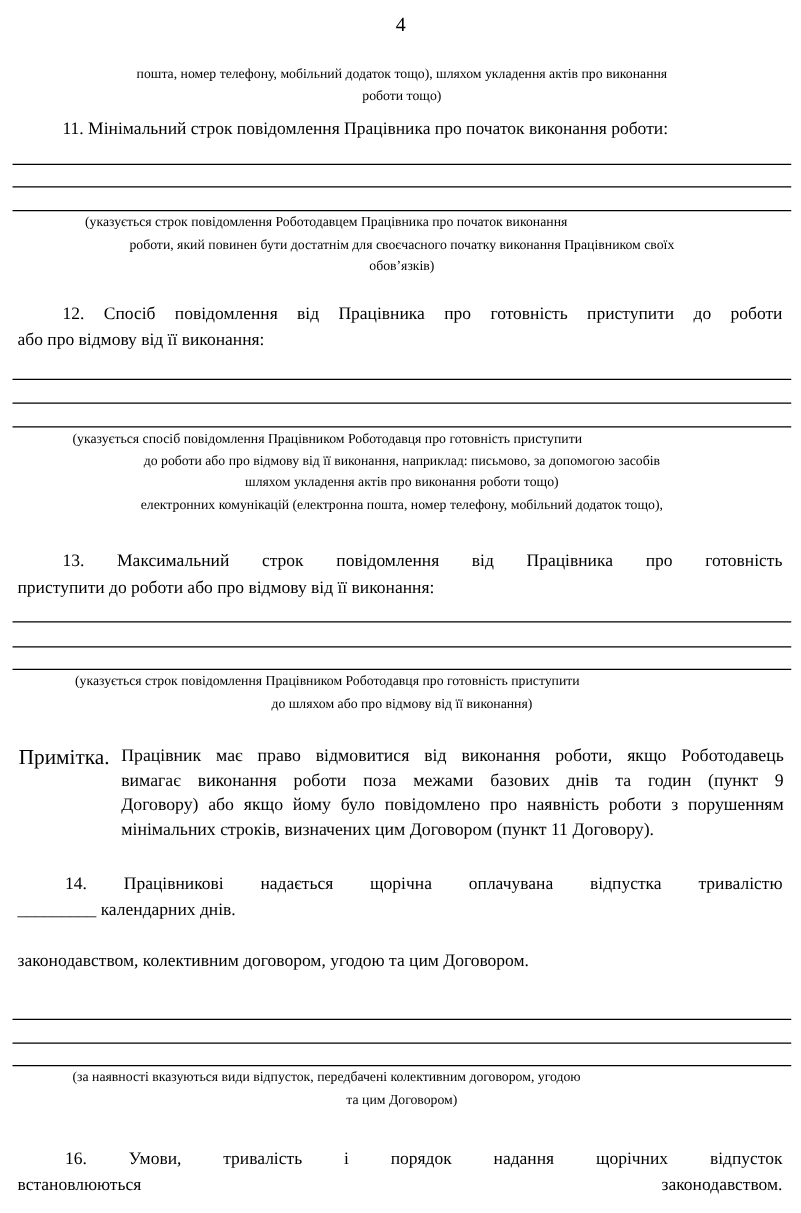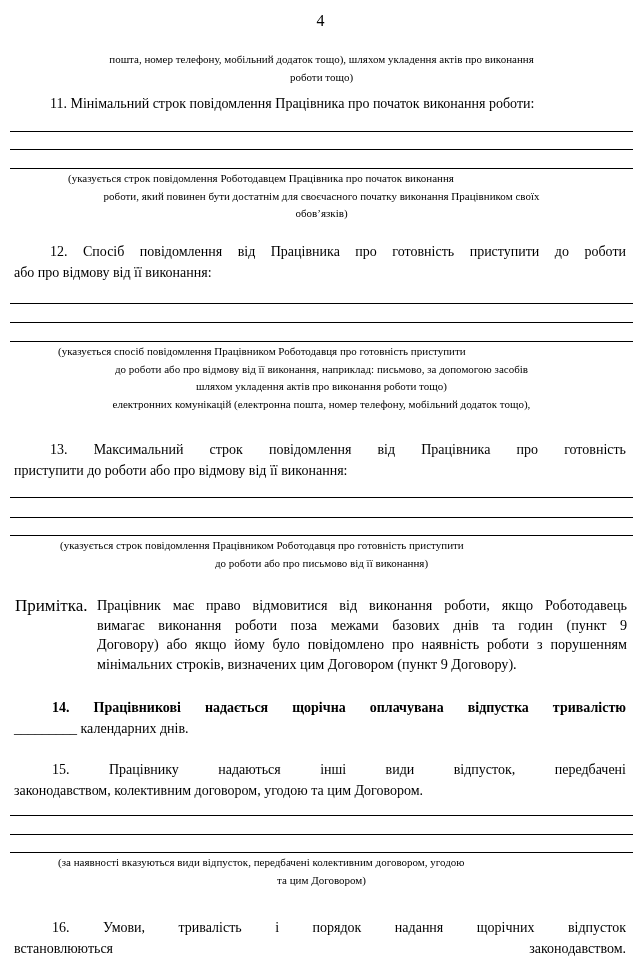--- a/index.html
+++ b/index.html
@@ -53,38 +53,37 @@
 
   <div class="abs big" style="left:14px;width:612px;top:439px;">
     <div class="justify-full" style="padding-left:36px;">13. Максимальний строк повідомлення від Працівника про готовність</div>
     <div>приступити до роботи або про відмову від її виконання:</div>
   </div>
   <div class="rule" style="top:497px;"></div>
   <div class="rule" style="top:517px;"></div>
   <div class="rule" style="top:535px;"></div>
   <div class="abs small" style="left:10px;width:623px;top:537px;">
     <div style="padding-left:50px;">(указується строк повідомлення Працівником Роботодавця про готовність приступити</div>
-    <div class="center">до роботи або про письмово від її виконання)</div>
+    <div class="center">до шляхом або про відмову від її виконання)</div>
   </div>
 
   <div class="abs note-label" style="left:15px;top:596px;">Примітка.</div>
   <div class="abs note-body" style="left:97px;width:530px;top:596px;">
     <div class="justify-full">Працівник має право відмовитися від виконання роботи, якщо Роботодавець</div>
     <div class="justify-full">вимагає виконання роботи поза межами базових днів та годин (пункт 9</div>
     <div class="justify-full">Договору) або якщо йому було повідомлено про наявність роботи з порушенням</div>
-    <div>мінімальних строків, визначених цим Договором (пункт 9 Договору).</div>
+    <div>мінімальних строків, визначених цим Договором (пункт 11 Договору).</div>
   </div>
 
   <div class="abs big" style="left:14px;width:612px;top:697px;">
-    <div class="justify-full" style="padding-left:38px;font-weight:bold;">14. Працівникові надається щорічна оплачувана відпустка тривалістю</div>
+    <div class="justify-full" style="padding-left:38px;">14. Працівникові надається щорічна оплачувана відпустка тривалістю</div>
     <div><span>_________</span><span> календарних днів.</span></div>
   </div>
 
   <div class="abs big" style="left:14px;width:612px;top:759px;">
-    <div class="justify-full" style="padding-left:38px;">15. Працівнику надаються інші види відпусток, передбачені</div>
     <div>законодавством, колективним договором, угодою та цим Договором.</div>
   </div>
   <div class="rule" style="top:815px;"></div>
   <div class="rule" style="top:834px;"></div>
   <div class="rule" style="top:852px;"></div>
   <div class="abs small" style="left:10px;width:623px;top:854px;">
     <div style="padding-left:48px;">(за наявності вказуються види відпусток, передбачені колективним договором, угодою</div>
     <div class="center">та цим Договором)</div>
   </div>
 

